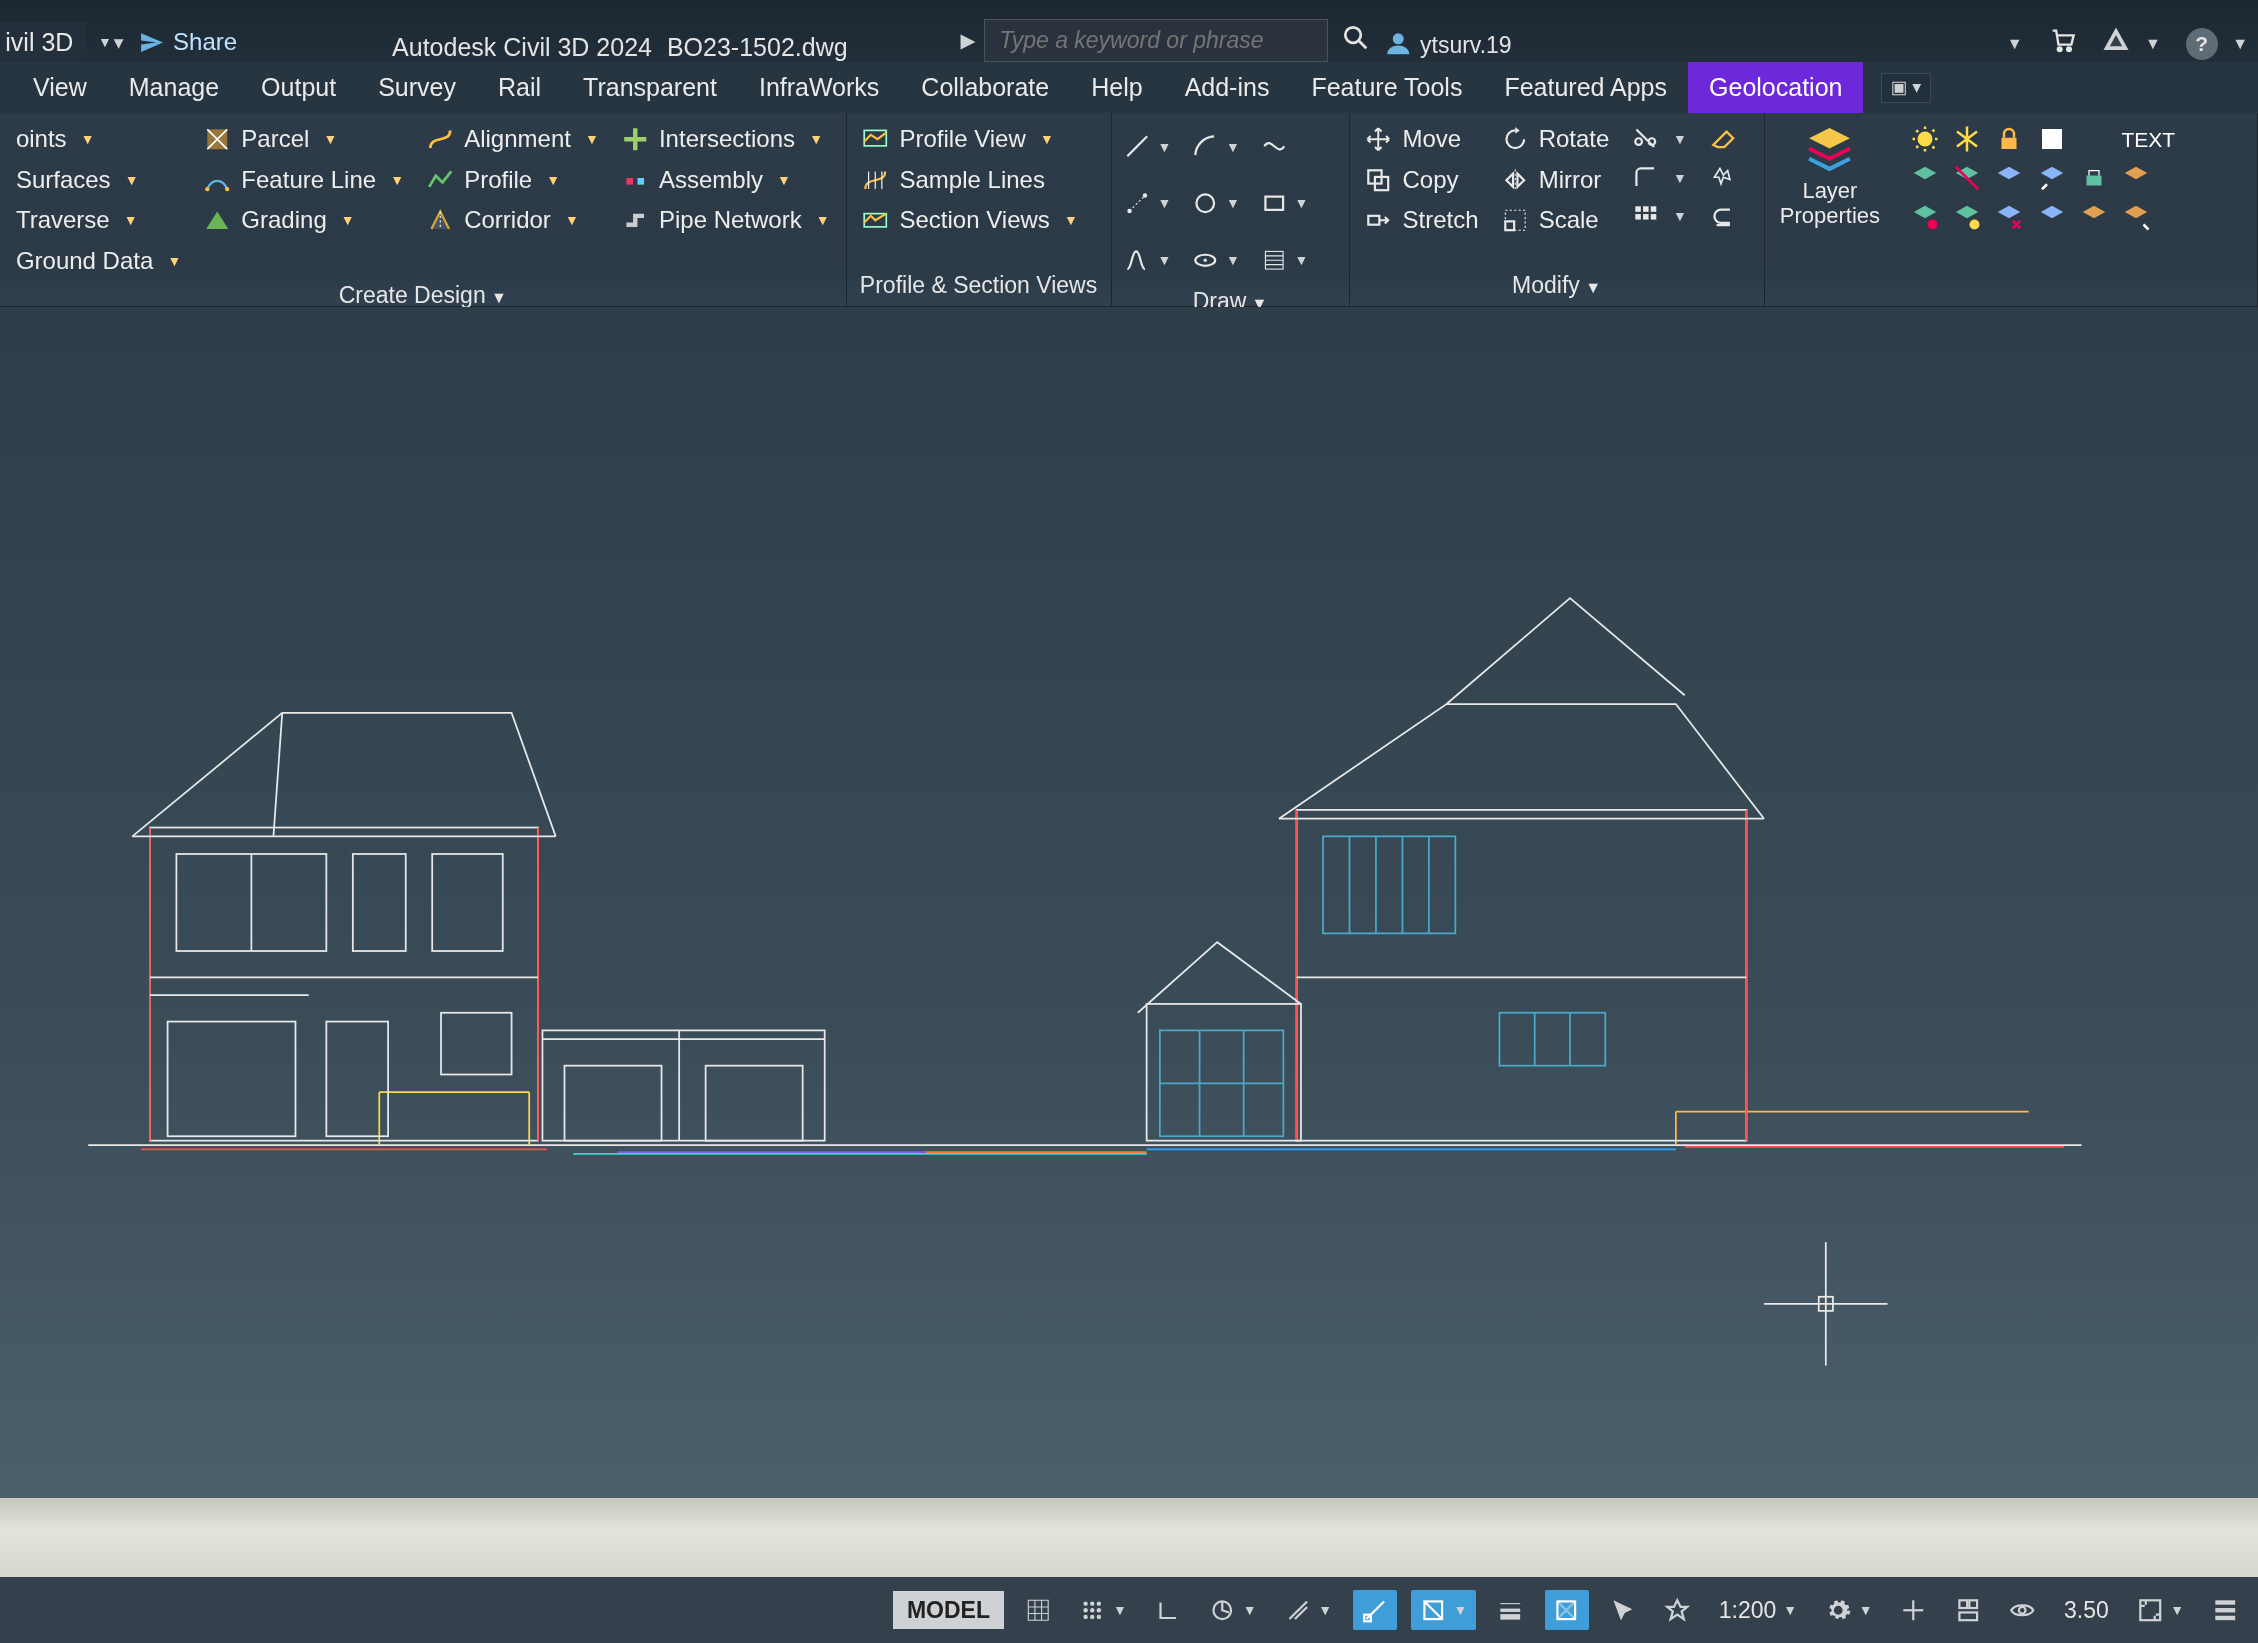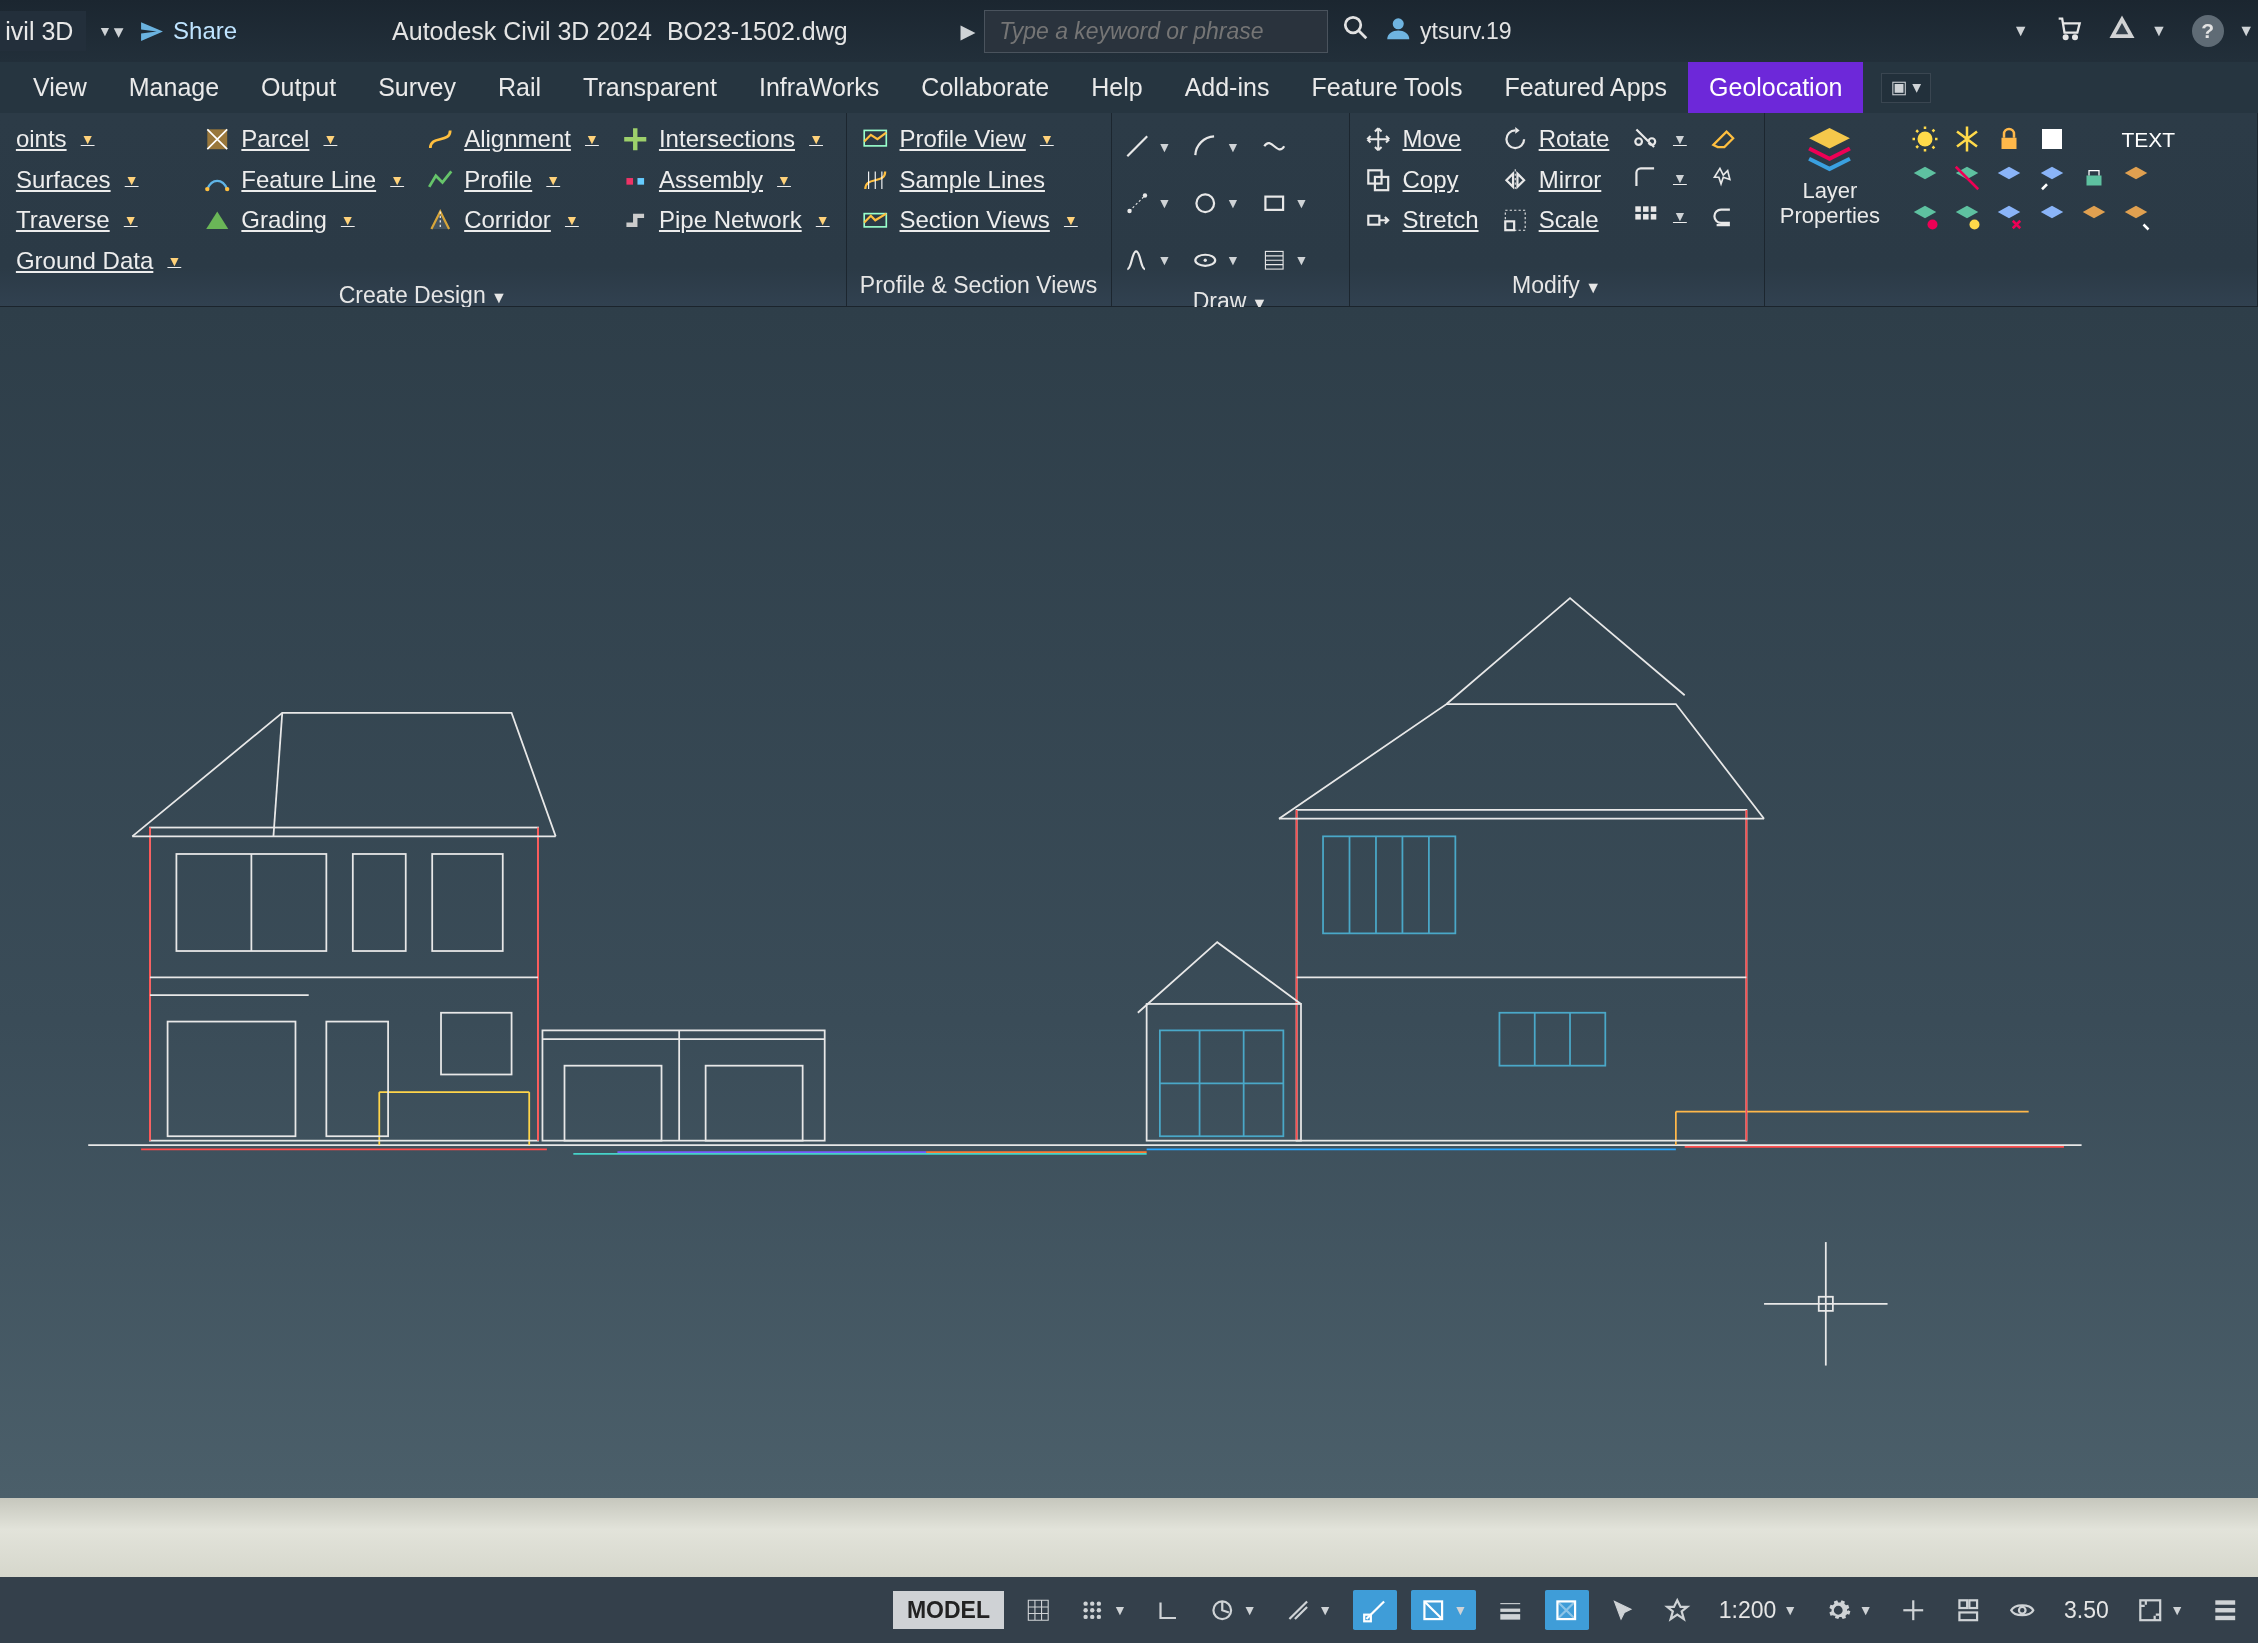--- a/index.html
+++ b/index.html
@@ -9,23 +9,23 @@
     background: linear-gradient(180deg, #0f1a24 0%, #1a2630 3%, #22323e 8%, #2e3e49 30%, #3a4c58 70%, #445660 90%, #4f636e 100%);
     color: #d8d8d8;
     font-size: 23px;
     user-select: none;
     position: relative;
   }
 
   
   .titlebar {
     display: flex;
-    align-items: center;
+    align-items: flex-end;
     height: 62px;
-    padding: 0 4px 0 0;
+    padding: 0 10px 0 0;
     background: linear-gradient(180deg, #1b2630 0%, #222f3a 100%);
     gap: 7px;
   }
   .title-left { display: flex; align-items: center; gap: 8.8px; padding-left: 0; }
   .workspace-label {
     background: #232f3b;
     color: #e8e8e8;
     padding: 5.3px 12.4px 5.3px 5.3px;
     font-size: 25px;
   }
@@ -114,21 +114,20 @@
   }
   .panel-title .caret { font-size:16px; margin-left:5.3px; }
 
   .vstack { display:flex; flex-direction:column; gap:8.8px; }
   .rb {
     display:flex; align-items:center; gap:10.6px;
     color:#ededed; font-size:24px;
     padding: 1.8px 3.5px;
     cursor:pointer;
     white-space:nowrap;
-    text-decoration:underline;
   }
   .rb .dd { font-size:14px; color:#ffd27a; margin-left:3.5px; }
   .rb .dd.grey { color:#cfd3d6; }
   .ico { width:26.5px; height:26.5px; display:inline-flex; align-items:center; justify-content:center; }
   .ico svg { width:100%; height:100%; }
 
   
   .grid-icons { display:grid; grid-template-columns: repeat(3, 1fr); grid-auto-rows: 46px; gap: 10.6px 21px; align-items:center; }
   .gi { display:flex; align-items:center; gap:5.3px; color:#e9e9e9; cursor:pointer; }
   .gi .dd { font-size:14px; color:#cfd3d6; margin-left:1.8px; }

